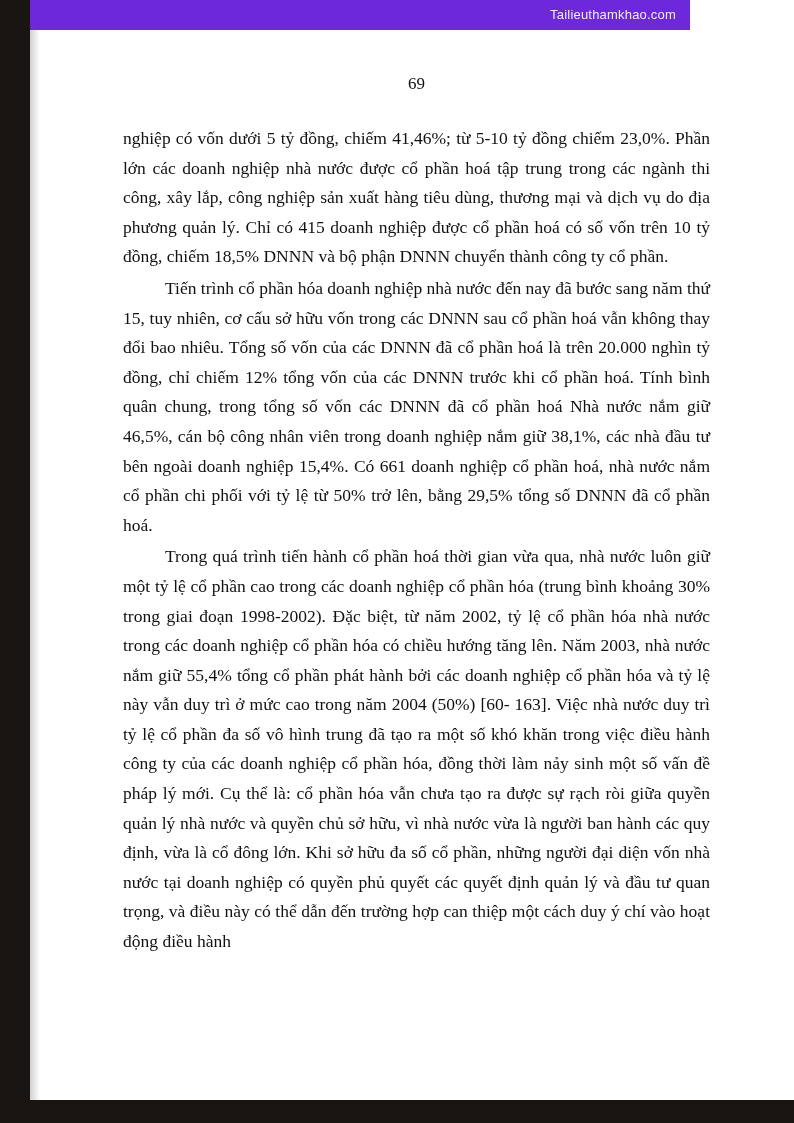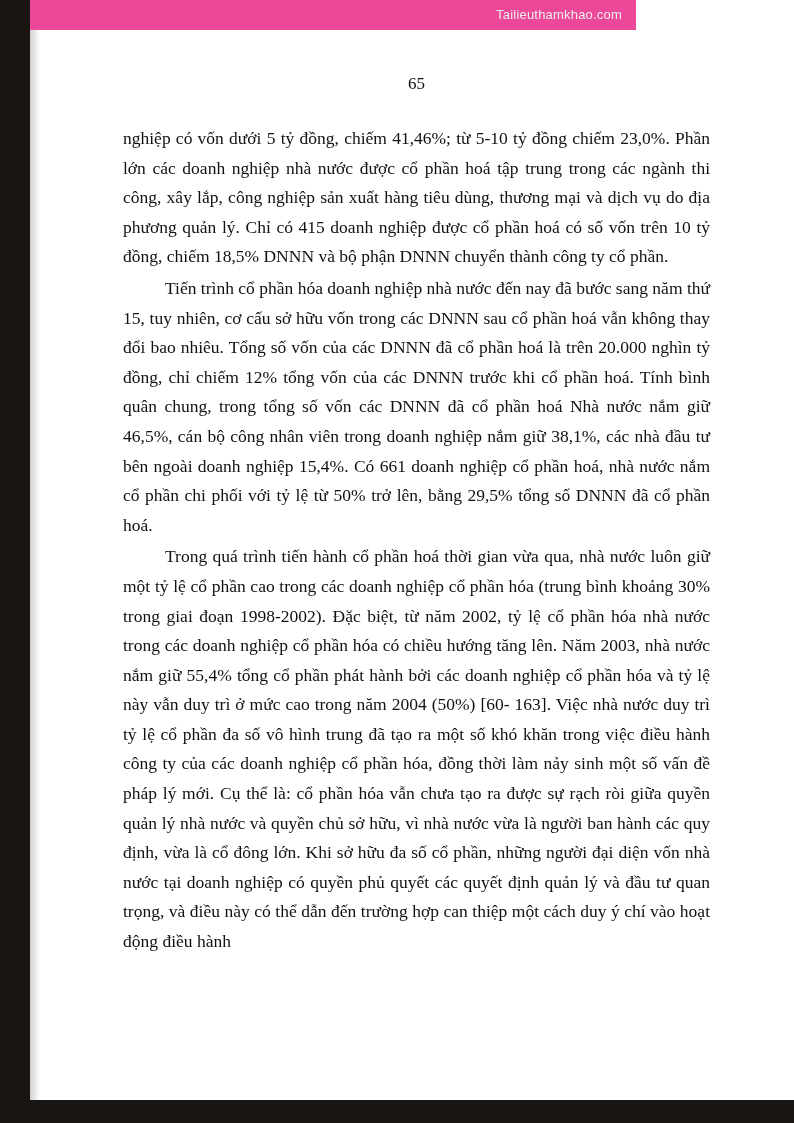--- a/index.html
+++ b/index.html
@@ -10,22 +10,22 @@
       width: 794px;
       height: 1123px;
       position: relative;
       background: #ffffff;
       font-family: "Liberation Serif", serif;
       overflow: hidden;
     }
     .frame-top {
       position: absolute;
       top: 0; left: 0;
-      width: 636px; height: 30px;
-      background: #ec4899;
+      width: 690px; height: 30px;
+      background: #6d28d9;
     }
     .frame-left {
       position: absolute;
       top: 0; left: 0;
       width: 30px; height: 1123px;
       background: #181512;
     }
     .frame-bottom {
       position: absolute;
       bottom: 0; left: 0;
@@ -76,19 +76,19 @@
 </head>
 <body>
 
   <div class="frame-top">
     <span class="watermark">Tailieuthamkhao.com</span>
   </div>
   <div class="frame-left"></div>
   <div class="scan-shadow"></div>
   <div class="frame-bottom"></div>
 
-  <div class="page-number">65</div>
+  <div class="page-number">69</div>
 
   <div class="page-content">
     <p>nghiệp có vốn dưới 5 tỷ đồng, chiếm 41,46%; từ 5-10 tỷ đồng chiếm 23,0%. Phần lớn các doanh nghiệp nhà nước được cổ phần hoá tập trung trong các ngành thi công, xây lắp, công nghiệp sản xuất hàng tiêu dùng, thương mại và dịch vụ do địa phương quản lý. Chỉ có 415 doanh nghiệp được cổ phần hoá có số vốn trên 10 tỷ đồng, chiếm 18,5% DNNN và bộ phận DNNN chuyển thành công ty cổ phần.</p>
     <p class="indented">Tiến trình cổ phần hóa doanh nghiệp nhà nước đến nay đã bước sang năm thứ 15, tuy nhiên, cơ cấu sở hữu vốn trong các DNNN sau cổ phần hoá vẫn không thay đổi bao nhiêu. Tổng số vốn của các DNNN đã cổ phần hoá là trên 20.000 nghìn tỷ đồng, chỉ chiếm 12% tổng vốn của các DNNN trước khi cổ phần hoá. Tính bình quân chung, trong tổng số vốn các DNNN đã cổ phần hoá Nhà nước nắm giữ 46,5%, cán bộ công nhân viên trong doanh nghiệp nắm giữ 38,1%, các nhà đầu tư bên ngoài doanh nghiệp 15,4%. Có 661 doanh nghiệp cổ phần hoá, nhà nước nắm cổ phần chi phối với tỷ lệ từ 50% trở lên, bằng 29,5% tổng số DNNN đã cổ phần hoá.</p>
     <p class="indented">Trong quá trình tiến hành cổ phần hoá thời gian vừa qua, nhà nước luôn giữ một tỷ lệ cổ phần cao trong các doanh nghiệp cổ phần hóa (trung bình khoảng 30% trong giai đoạn 1998-2002). Đặc biệt, từ năm 2002, tỷ lệ cổ phần hóa nhà nước trong các doanh nghiệp cổ phần hóa có chiều hướng tăng lên. Năm 2003, nhà nước nắm giữ 55,4% tổng cổ phần phát hành bởi các doanh nghiệp cổ phần hóa và tỷ lệ này vẫn duy trì ở mức cao trong năm 2004 (50%) [60- 163]. Việc nhà nước duy trì tỷ lệ cổ phần đa số vô hình trung đã tạo ra một số khó khăn trong việc điều hành công ty của các doanh nghiệp cổ phần hóa, đồng thời làm nảy sinh một số vấn đề pháp lý mới. Cụ thể là: cổ phần hóa vẫn chưa tạo ra được sự rạch ròi giữa quyền quản lý nhà nước và quyền chủ sở hữu, vì nhà nước vừa là người ban hành các quy định, vừa là cổ đông lớn. Khi sở hữu đa số cổ phần, những người đại diện vốn nhà nước tại doanh nghiệp có quyền phủ quyết các quyết định quản lý và đầu tư quan trọng, và điều này có thể dẫn đến trường hợp can thiệp một cách duy ý chí vào hoạt động điều hành</p>
   </div>
 
 </body></html>

